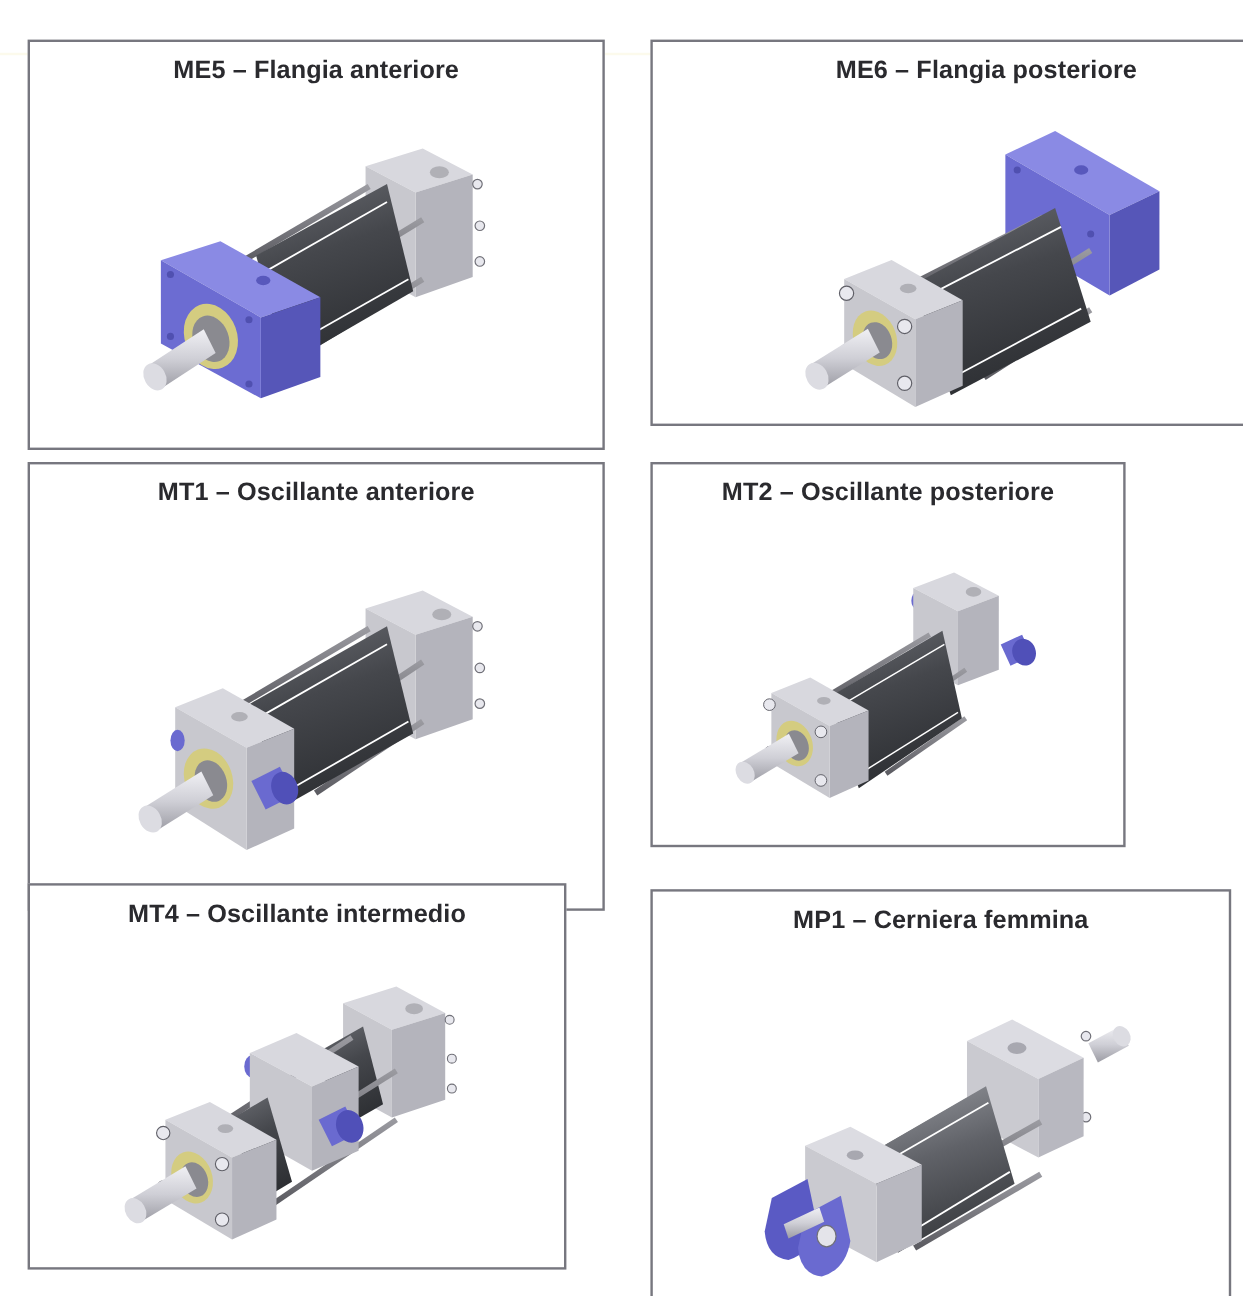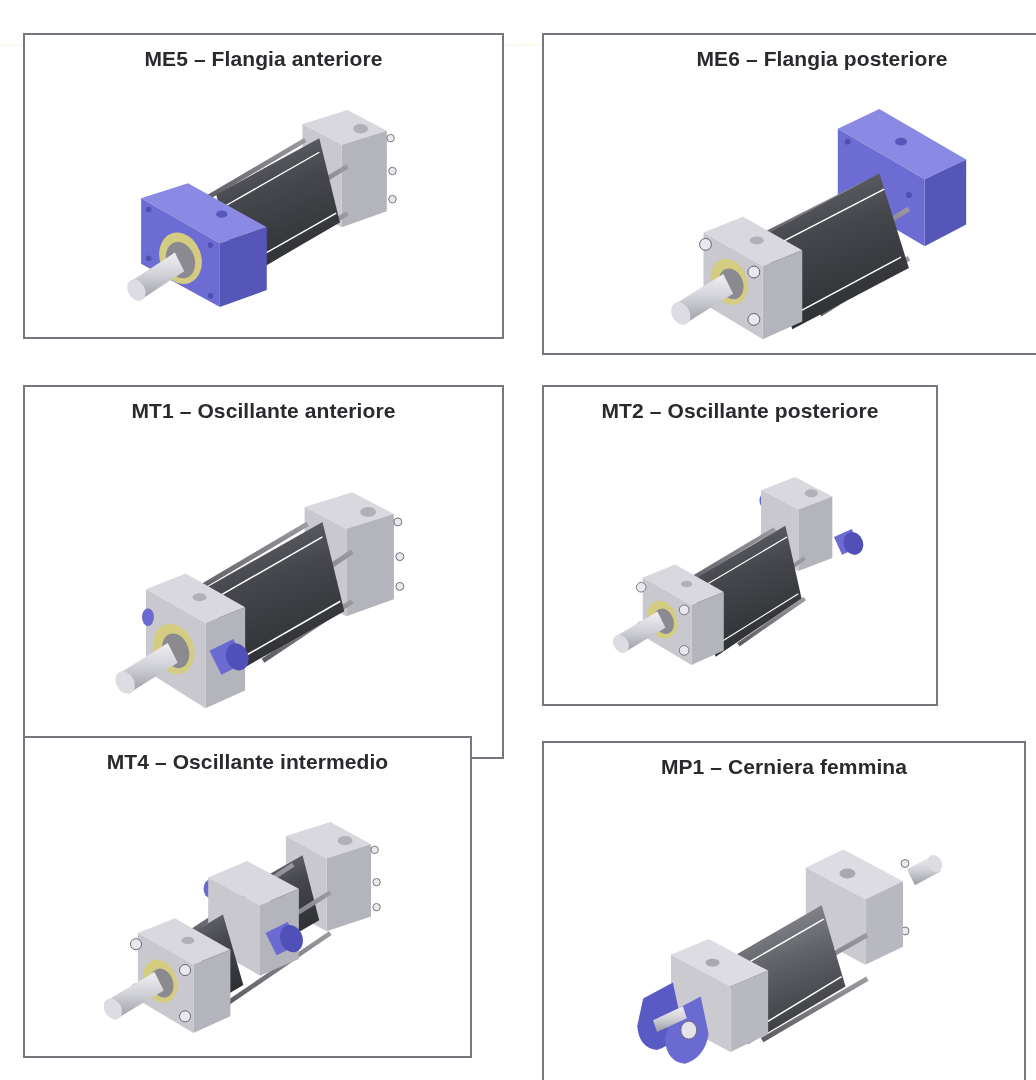--- a/index.html
+++ b/index.html
@@ -31,21 +31,21 @@
       color: #2a2a2e;
       letter-spacing: 0.1px;
     }
     .illus {
       position: absolute;
       left: 0;
       top: 0;
       width: 100%;
       height: 100%;
     }
-    .p1 { left: 23px;  top: 33px;  width: 481px; height: 306px; }
+    .p1 { left: 23px;  top: 33px;  width: 481px; height: 342px; }
     .p2 { left: 542px; top: 33px;  width: 560px; height: 322px; }
     .p3 { left: 23px;  top: 385px; width: 481px; height: 374px; }
     .p4 { left: 542px; top: 385px; width: 396px; height: 321px; }
     .p5 { left: 23px;  top: 736px; width: 449px; height: 322px; }
     .p6 { left: 542px; top: 704px; width: 484px; height: 366px; margin-top: 37px; }
     .scanline {
       position: absolute;
       left: 0;
       width: 1036px;
       height: 2px;

